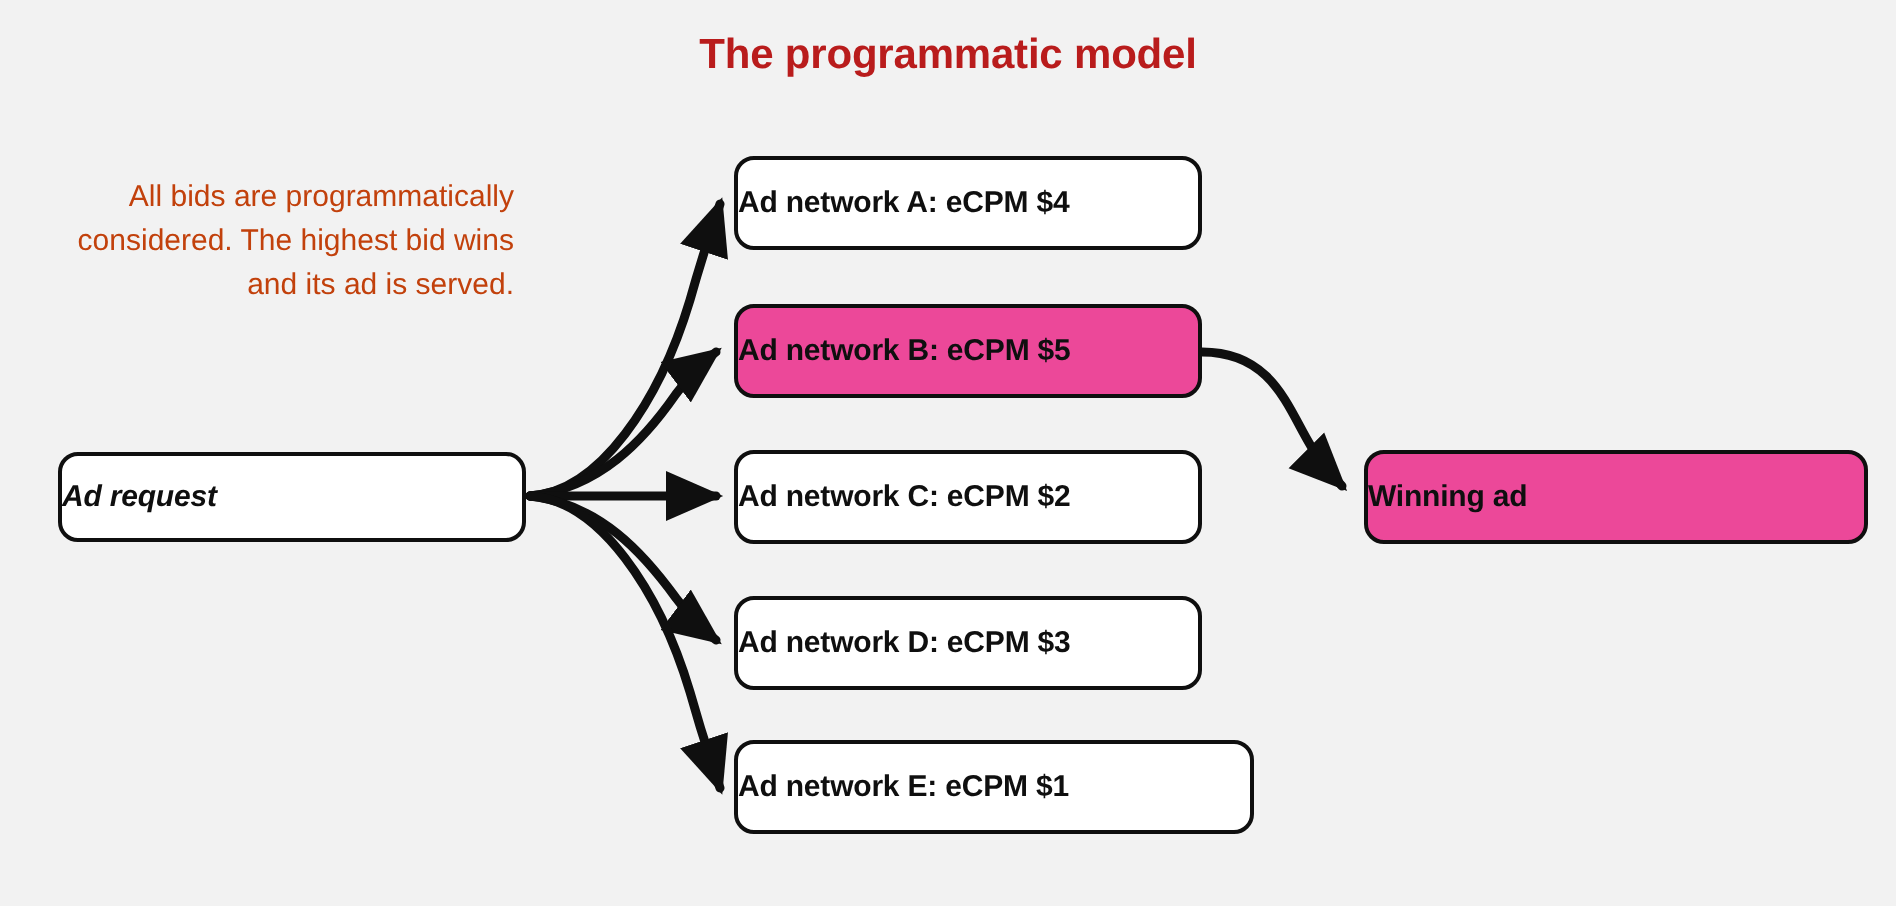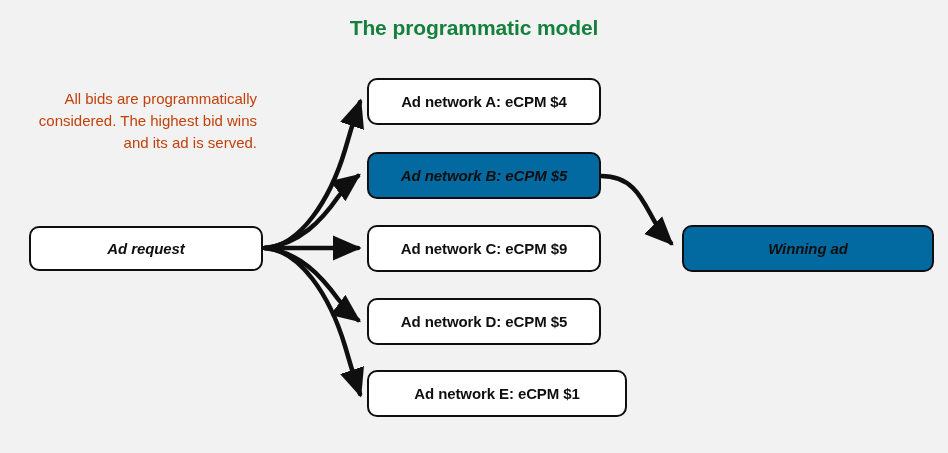--- a/index.html
+++ b/index.html
@@ -21,21 +21,21 @@
     height: 453px;
   }
   .title {
     position: absolute;
     left: 0;
     top: 16px;
     width: 948px;
     text-align: center;
     font-size: 21px;
     font-weight: bold;
-    color: #15803d;
+    color: #b91c1c;
     letter-spacing: -0.1px;
   }
   .desc {
     position: absolute;
     left: 10px;
     top: 88px;
     width: 247px;
     text-align: right;
     font-size: 15px;
     line-height: 22px;
@@ -49,29 +49,28 @@
     pointer-events: none;
   }
   .node {
     position: absolute;
     box-sizing: border-box;
     border: 2px solid #0f0f0f;
     border-radius: 10px;
     background: #ffffff;
     display: flex;
     align-items: center;
-    justify-content: center;
+    justify-content: flex-start;
     font-size: 15px;
     font-weight: bold;
     color: #0f0f0f;
     letter-spacing: -0.1px;
   }
   .node.green {
-    background: #0369a1;
-    font-style: italic;
+    background: #ec4899;
   }
   .node-label {
     display: block;
     white-space: nowrap;
   }
 </style>
 </head>
 <body>
 
 <div id="stage">
@@ -106,25 +105,25 @@
 
   <div class="node" style="left:367px; top:78px; width:234px; height:47px;">
     <span class="node-label">Ad network A: eCPM $4</span>
   </div>
 
   <div class="node green" style="left:367px; top:152px; width:234px; height:47px;">
     <span class="node-label">Ad network B: eCPM $5</span>
   </div>
 
   <div class="node" style="left:367px; top:225px; width:234px; height:47px;">
-    <span class="node-label">Ad network C: eCPM $9</span>
+    <span class="node-label">Ad network C: eCPM $2</span>
   </div>
 
   <div class="node" style="left:367px; top:298px; width:234px; height:47px;">
-    <span class="node-label">Ad network D: eCPM $5</span>
+    <span class="node-label">Ad network D: eCPM $3</span>
   </div>
 
   <div class="node" style="left:367px; top:370px; width:260px; height:47px;">
     <span class="node-label">Ad network E: eCPM $1</span>
   </div>
 
   <div class="node green" style="left:682px; top:225px; width:252px; height:47px;">
     <span class="node-label">Winning ad</span>
   </div>
 

